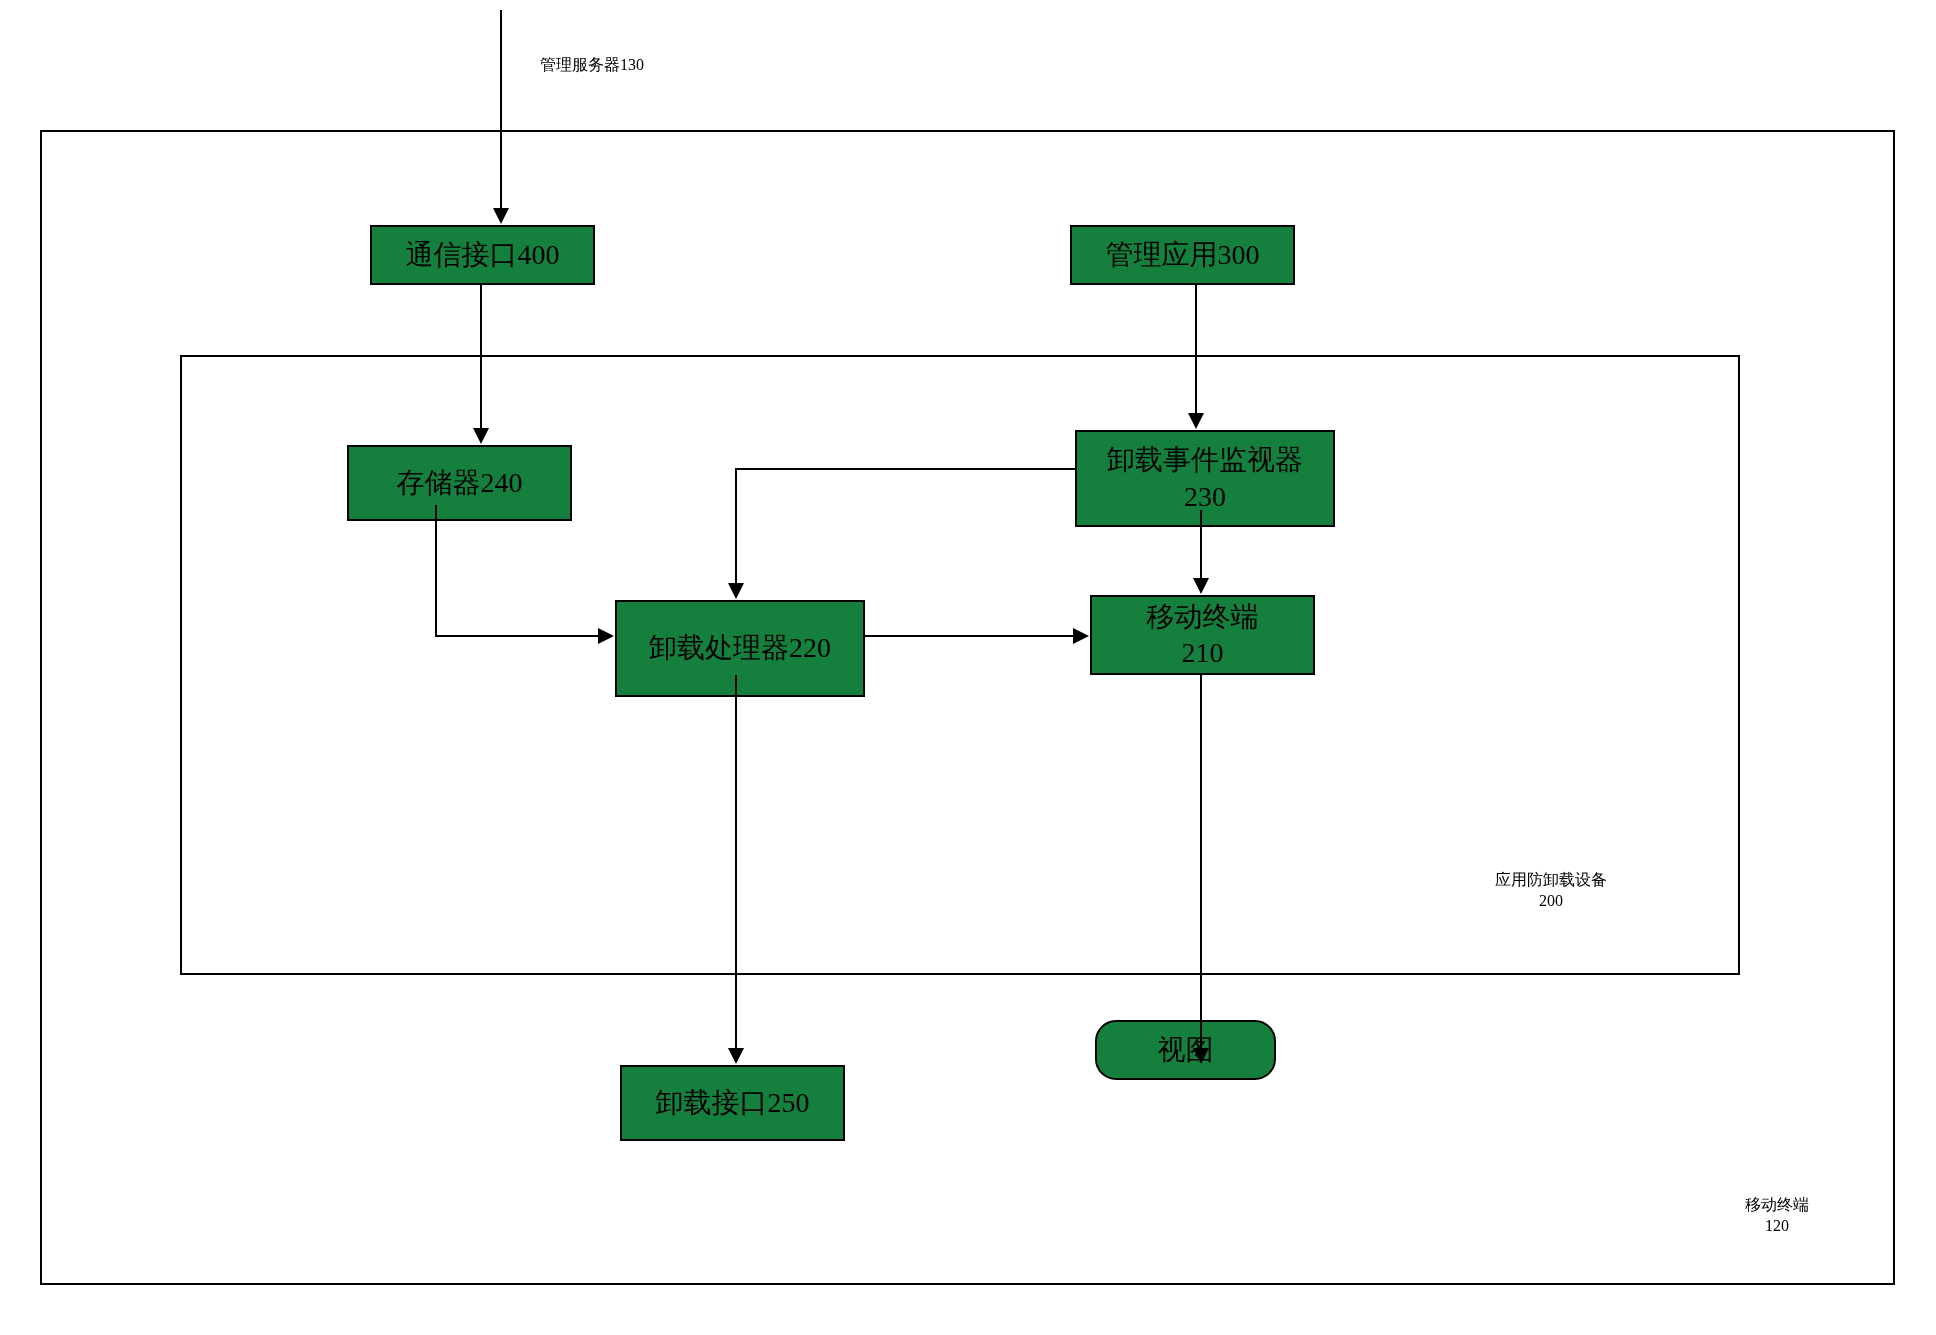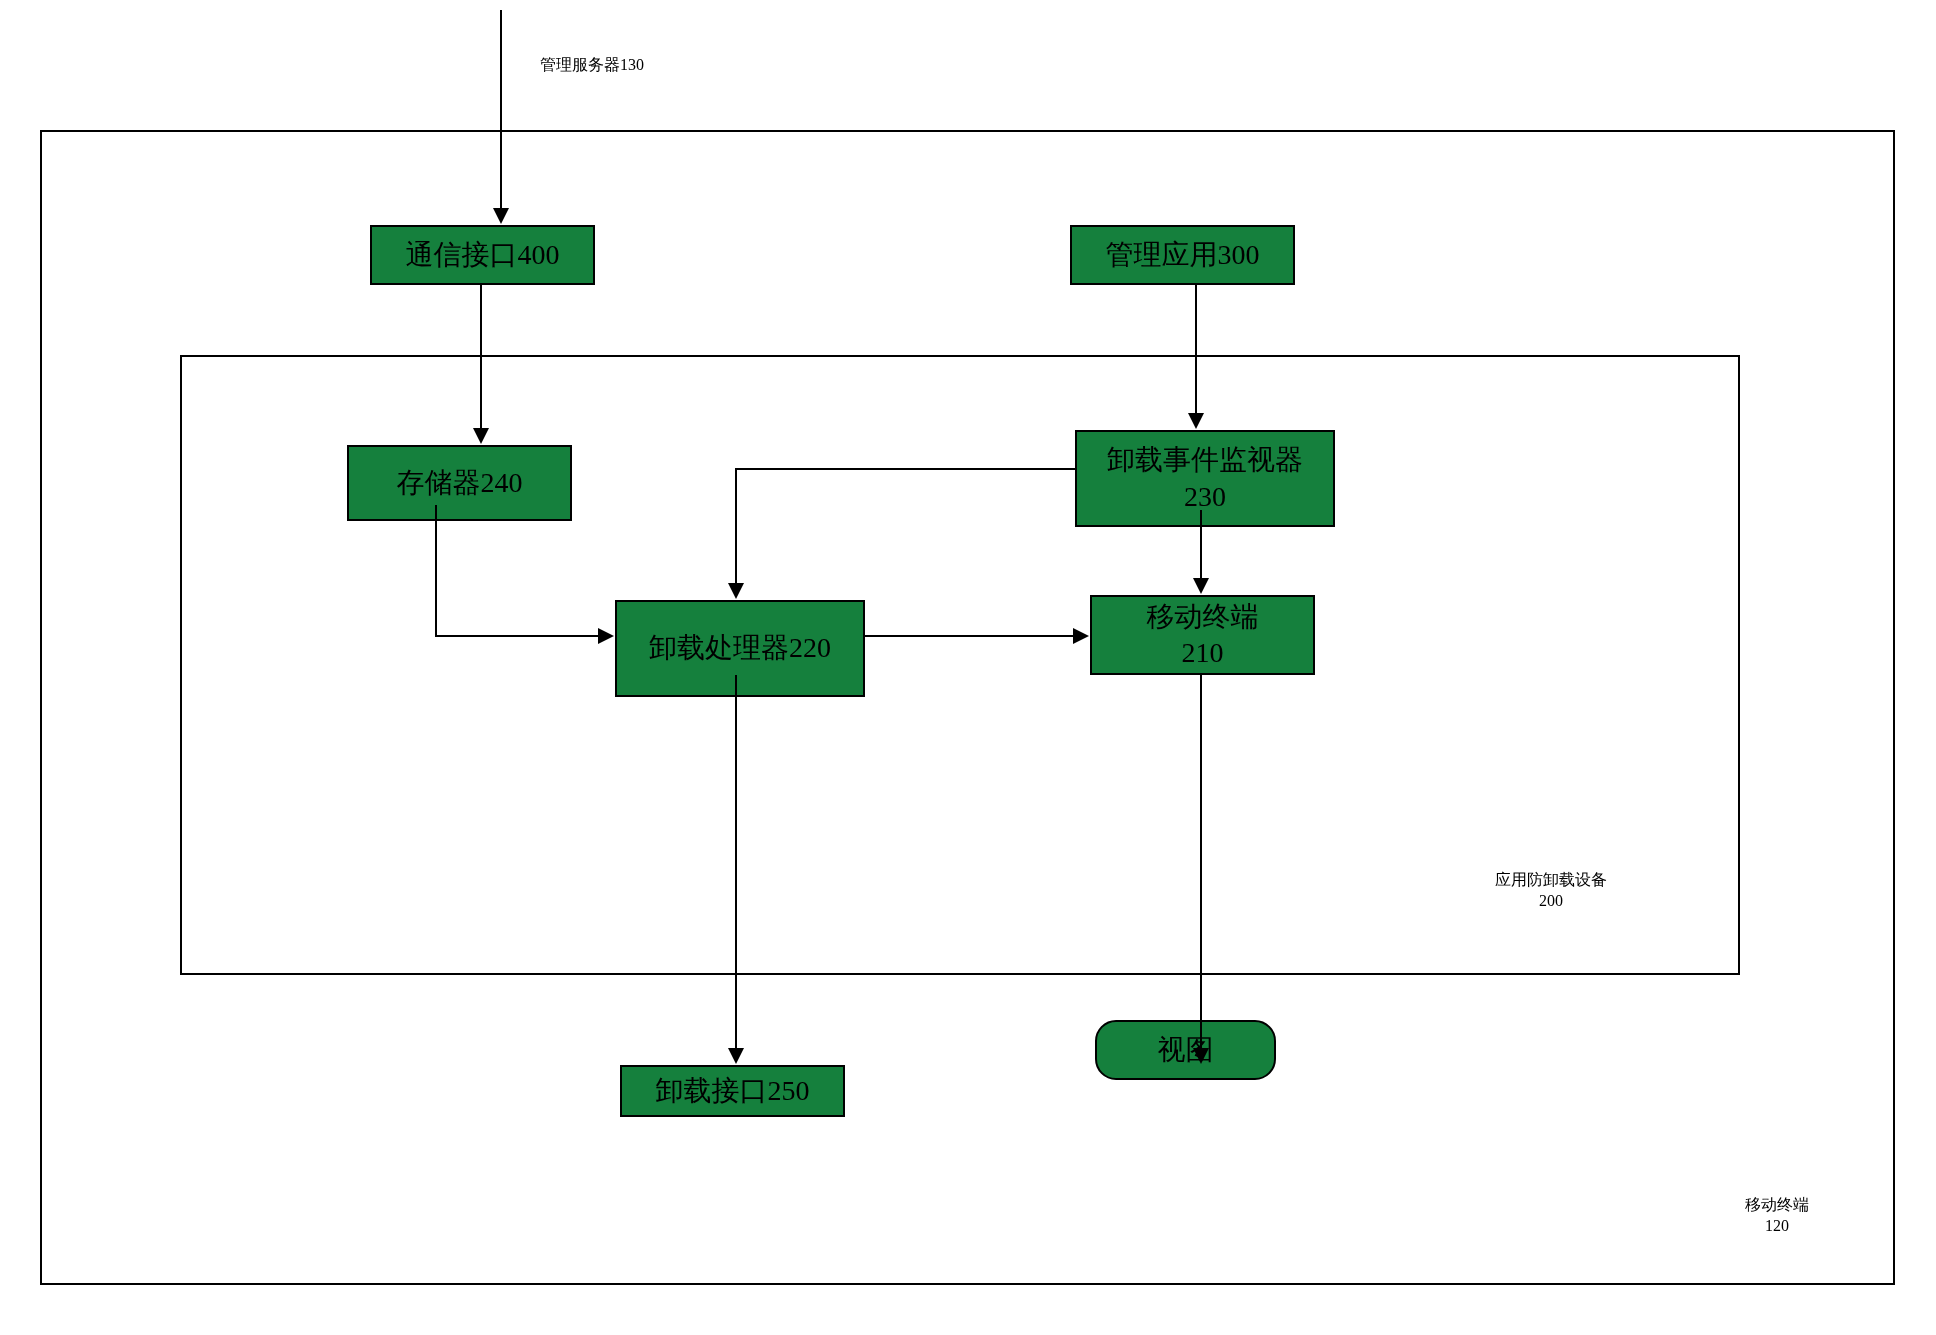--- a/index.html
+++ b/index.html
@@ -83,21 +83,21 @@
 
 <div class="box" style="left:615px; top:600px; width:250px; height:97px;">
   <span>卸载处理器220</span>
 </div>
 
 <div class="box" style="left:1090px; top:595px; width:225px; height:80px;">
   <span>移动终端</span>
   <span>210</span>
 </div>
 
-<div class="box" style="left:620px; top:1065px; width:225px; height:52px;">
+<div class="box" style="left:620px; top:1065px; width:225px; height:76px;">
   <span>卸载接口250</span>
 </div>
 
 <div class="box" style="left:1095px; top:1020px; width:181px; height:60px;border-radius:21px;">
   <span>视图</span>
 </div>
 
 <div class="label" style="left:1495px; top:870px; text-align:center;">
   <div>应用防卸载设备</div>
   <div>200</div>

